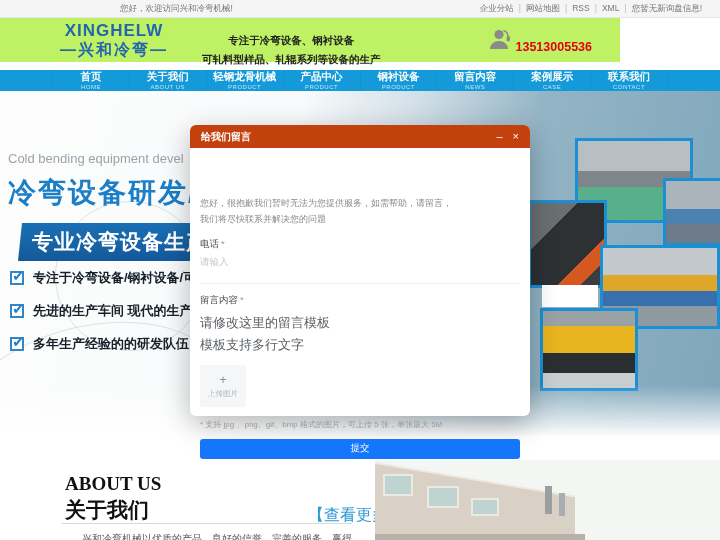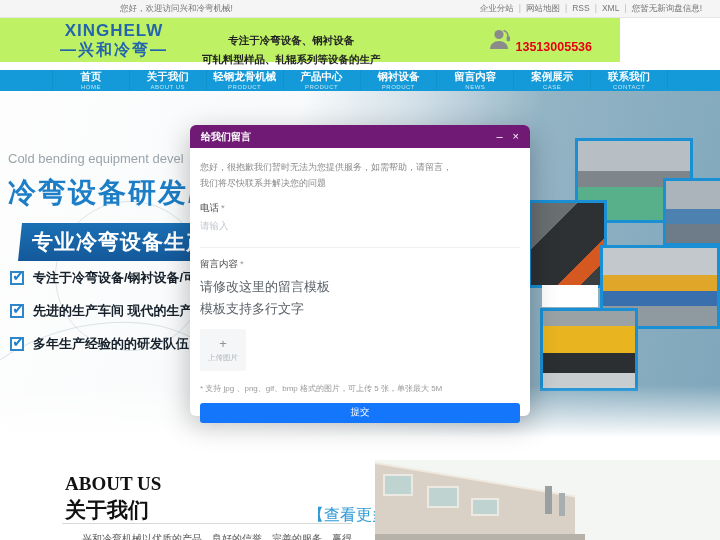--- a/index.html
+++ b/index.html
@@ -69,27 +69,27 @@
     background:linear-gradient(135deg,#6a6f72 0 30%,#2d3134 30% 70%,#d4581f 70% 85%,#3a3e40 85% 100%); }
   .photo-d { left:600px; top:154px; width:120px; height:84px;
     background:linear-gradient(#c2c8cb 0 35%,#e0a62a 35% 55%,#3a6fae 55% 75%,#8f9aa0 75% 100%); }
   .photo-e { left:540px; top:217px; width:98px;  height:83px;
     background:linear-gradient(#9aa2a6 0 20%,#e8b41f 20% 55%,#2c2f31 55% 80%,#c8cdcf 80% 100%); }
   .photo-caption { position:absolute; left:542px; top:194px; width:56px; height:22px; background:#fff; }
 
   
   .modal { position:absolute; left:190px; top:125px; width:340px; height:291px;
     background:#fff; border-radius:6px; box-shadow:0 8px 28px rgba(0,0,0,0.28); z-index:50; }
-  .modal-header { height:23px; background:#701a75; border-radius:6px 6px 0 0;
+  .modal-header { height:23px; background:#c2410c; border-radius:6px 6px 0 0;
     display:flex; align-items:center; padding:0 11px; }
   .modal-title { color:#fff; font-size:10px; font-weight:bold; }
   .modal-controls { margin-left:auto; display:flex; align-items:center; gap:10px; }
   .modal-btn { color:#fff; font-size:11px; line-height:1; cursor:pointer; }
   .modal-body { padding:12px 10px 0 10px; }
-  .modal-intro { font-size:9px; color:#8a8a8a; line-height:1.75; }
+  .modal-intro { font-size:9px; color:#8a8a8a; line-height:1.75;margin-top:36px; }
   .field-label { margin-top:10px; font-size:9.5px; color:#4a4a4a; }
   .field-label .req { margin-left:2px; color:#9a9a9a; }
   .phone-input { display:block; width:100%; border:none; outline:none;
     border-bottom:1px solid #efefef; font-size:9.5px; padding:5px 0 16px;
     color:#333; background:transparent; font-family:inherit; }
   .phone-input::placeholder { color:#c3c8cf; }
   .msg-area { display:block; width:100%; height:54px; border:none; outline:none; resize:none;
     font-size:13px; color:#5a6066; line-height:1.75; padding:5px 0 0; font-family:inherit; }
   .upload-box { margin-top:4px; width:46px; height:42px; background:#f5f6f7; border-radius:2px;
     display:flex; flex-direction:column; align-items:center; justify-content:center; cursor:pointer; }

